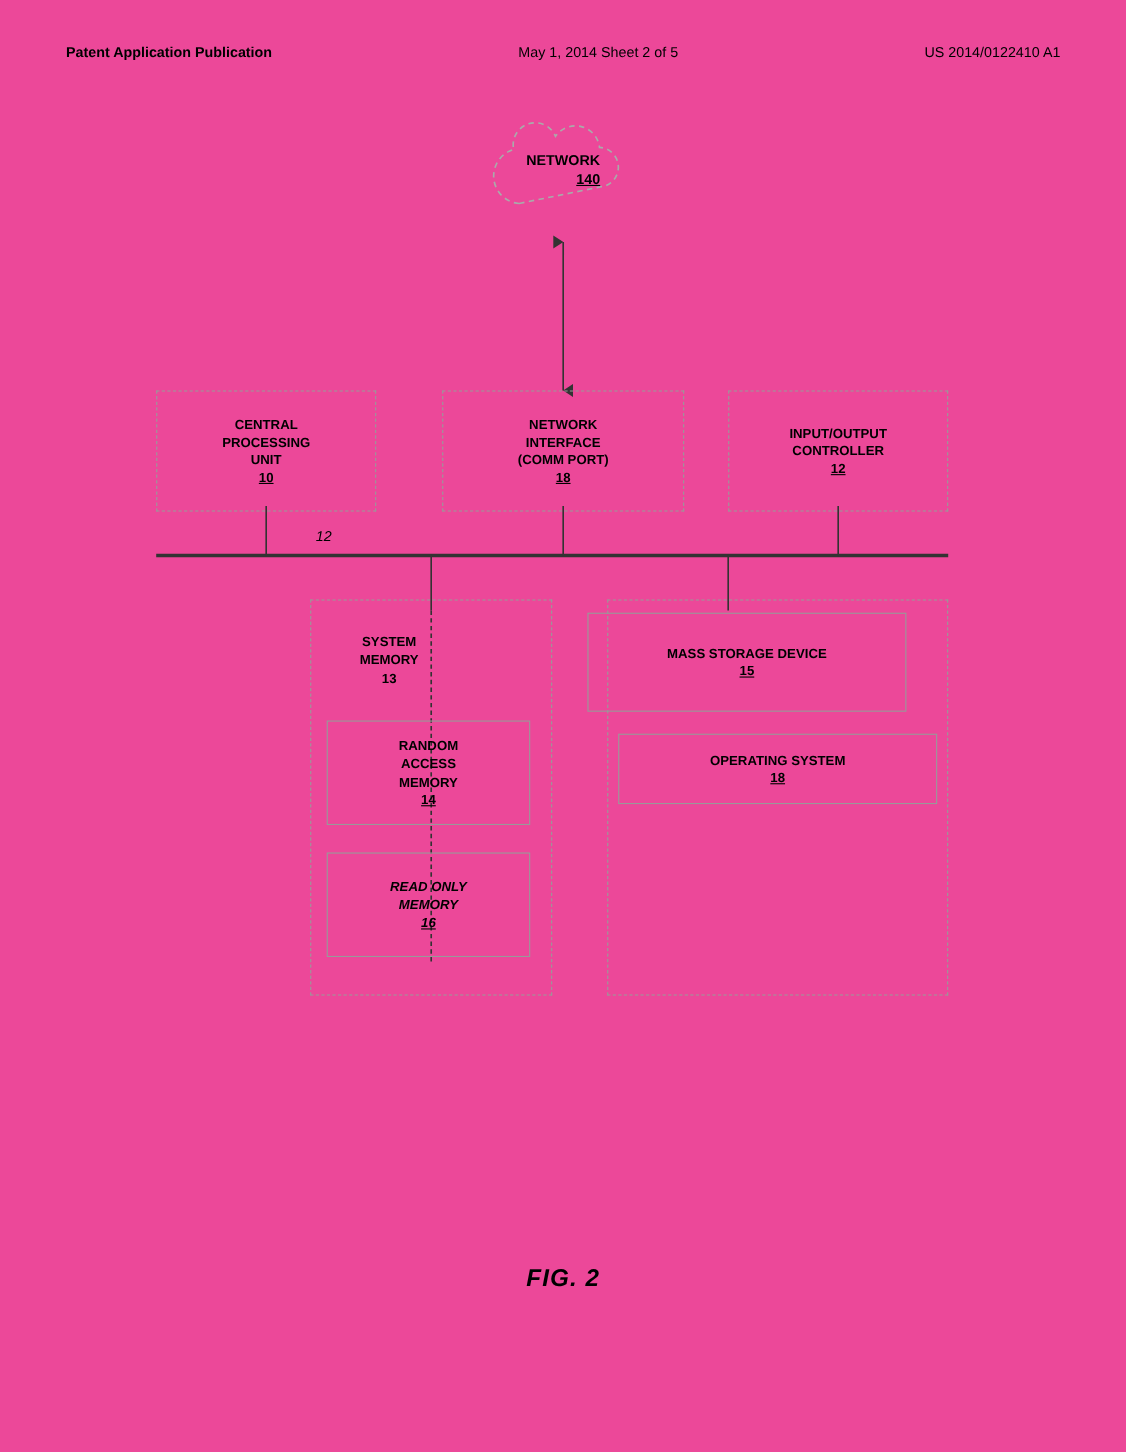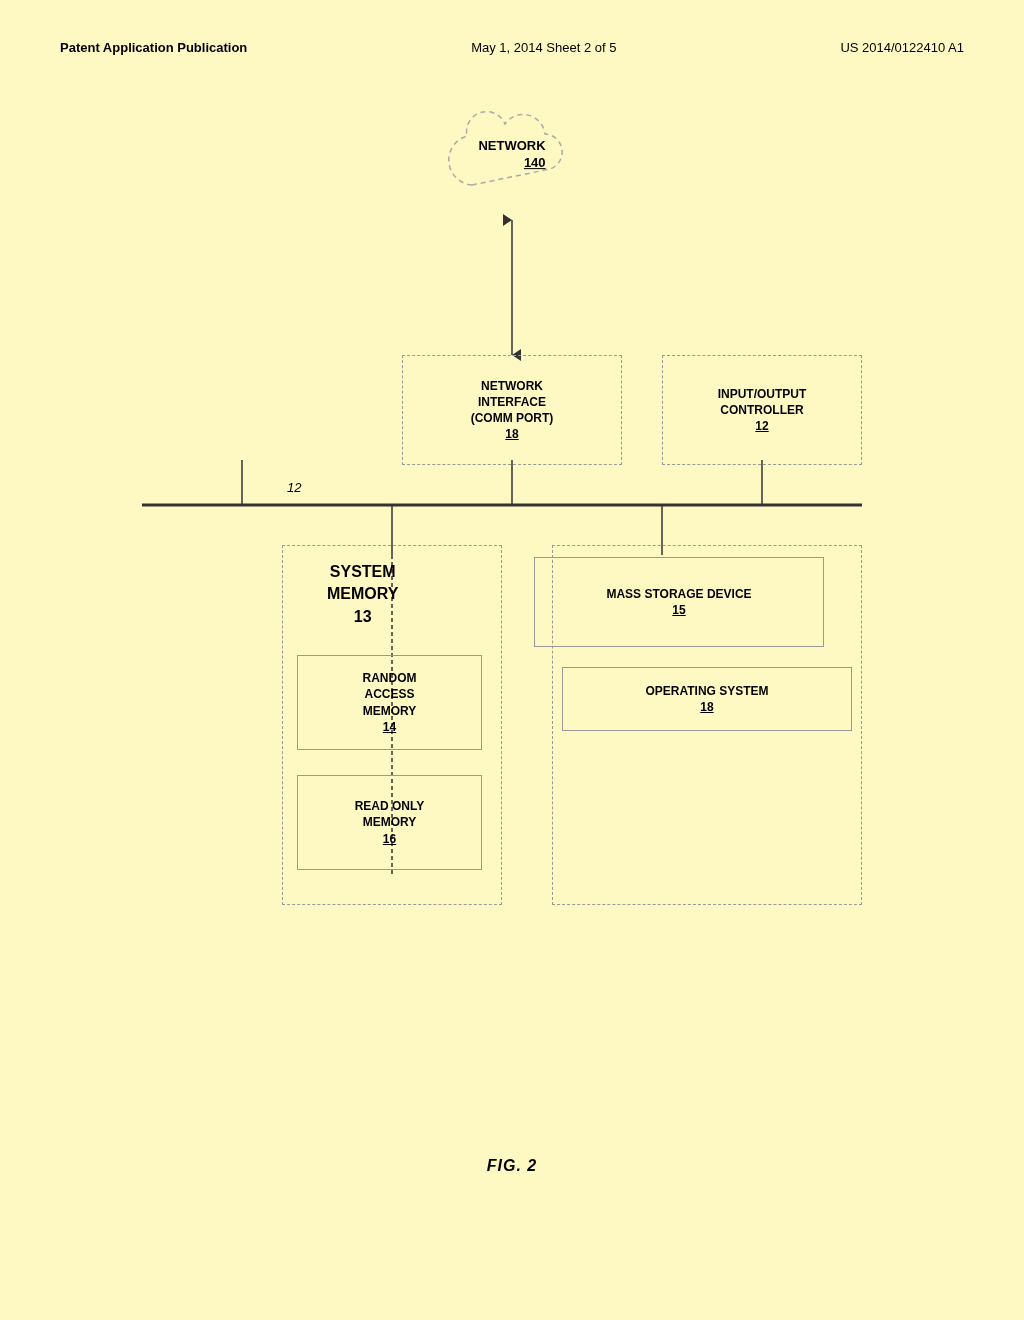--- a/index.html
+++ b/index.html
@@ -8,21 +8,21 @@
       font-family: Arial, sans-serif;
       width: 1024px;
       min-height: 1320px;
       position: relative;
       overflow: hidden;
     }
 
     .page {
       width: 1024px;
       min-height: 1320px;
-      background: #fef9c3;
+      background: #ec4899;
       position: relative;
       padding: 40px 60px;
     }
 
     
     .header {
       display: flex;
       justify-content: space-between;
       align-items: flex-start;
       margin-bottom: 30px;
@@ -181,69 +181,75 @@
             Z
           " fill="none" stroke="#aaa" stroke-width="1.5" stroke-dasharray="5,4"></path>
         </svg>
         <div class="cloud-label">
           <div>NETWORK</div>
           <div class="underline">140</div>
         </div>
       </div>
     </div>
 
+    <div class="box" style="left:60px; top:270px; width:200px; height:110px;">
+      <div>CENTRAL</div>
+      <div>PROCESSING</div>
+      <div>UNIT</div>
+      <div class="underline">10</div>
+    </div>
 
     <div class="box" style="left:320px; top:270px; width:220px; height:110px;">
       <div>NETWORK</div>
       <div>INTERFACE</div>
       <div>(COMM PORT)</div>
       <div class="underline">18</div>
     </div>
 
     <div class="box" style="left:580px; top:270px; width:200px; height:110px;text-align:right;">
       <div>INPUT/OUTPUT</div>
       <div>CONTROLLER</div>
       <div class="underline">12</div>
     </div>
 
     <div style="position:absolute; left:205px; top:395px; font-size:13px; font-style:italic;">12</div>
 
     <div class="box" style="left:200px; top:460px; width:220px; height:360px; border-style: dashed;">
       
     </div>
 
-    <div style="position:absolute; left:245px; top:476px; text-align:center; font-size:16px; font-weight:bold; line-height:1.4;">
+    <div style="position:absolute; left:245px; top:490px; text-align:center; font-size:12px; font-weight:bold; line-height:1.4;">
       <div>SYSTEM</div>
       <div>MEMORY</div>
       <div class="underline">13</div>
     </div>
 
     <div class="box box-solid" style="left:215px; top:570px; width:185px; height:95px;">
       <div>RANDOM</div>
       <div>ACCESS</div>
       <div>MEMORY</div>
       <div class="underline">14</div>
     </div>
 
-    <div class="box box-solid" style="left:215px; top:690px; width:185px; height:95px;">
+    <div class="box box-solid" style="left:215px; top:690px; width:185px; height:95px;font-style:italic;">
       <div>READ ONLY</div>
       <div>MEMORY</div>
       <div class="underline">16</div>
     </div>
 
     <div class="box" style="left:470px; top:460px; width:310px; height:360px; border-style: dashed;">
     </div>
 
     <div class="box box-solid" style="left:452px; top:472px; width:290px; height:90px;">
       <div>MASS STORAGE DEVICE</div>
       <div class="underline">15</div>
     </div>
 
     <div class="box box-solid" style="left:480px; top:582px; width:290px; height:64px;">
       <div>OPERATING SYSTEM</div>
       <div class="underline">18</div>
     </div>
 
 
-    <div class="fig-caption" style="position:absolute; bottom:10px; left:50%; transform:translateX(-50%); font-size:16px; font-weight:bold; font-style:italic;">FIG. 2</div>
+    <div class="fig-caption" style="position:absolute; bottom:10px; left:50%; transform:translateX(-50%); font-size:22px; font-weight:bold; font-style:italic;">FIG. 2</div>
 
   </div>
 </div>
 
 </body></html>

